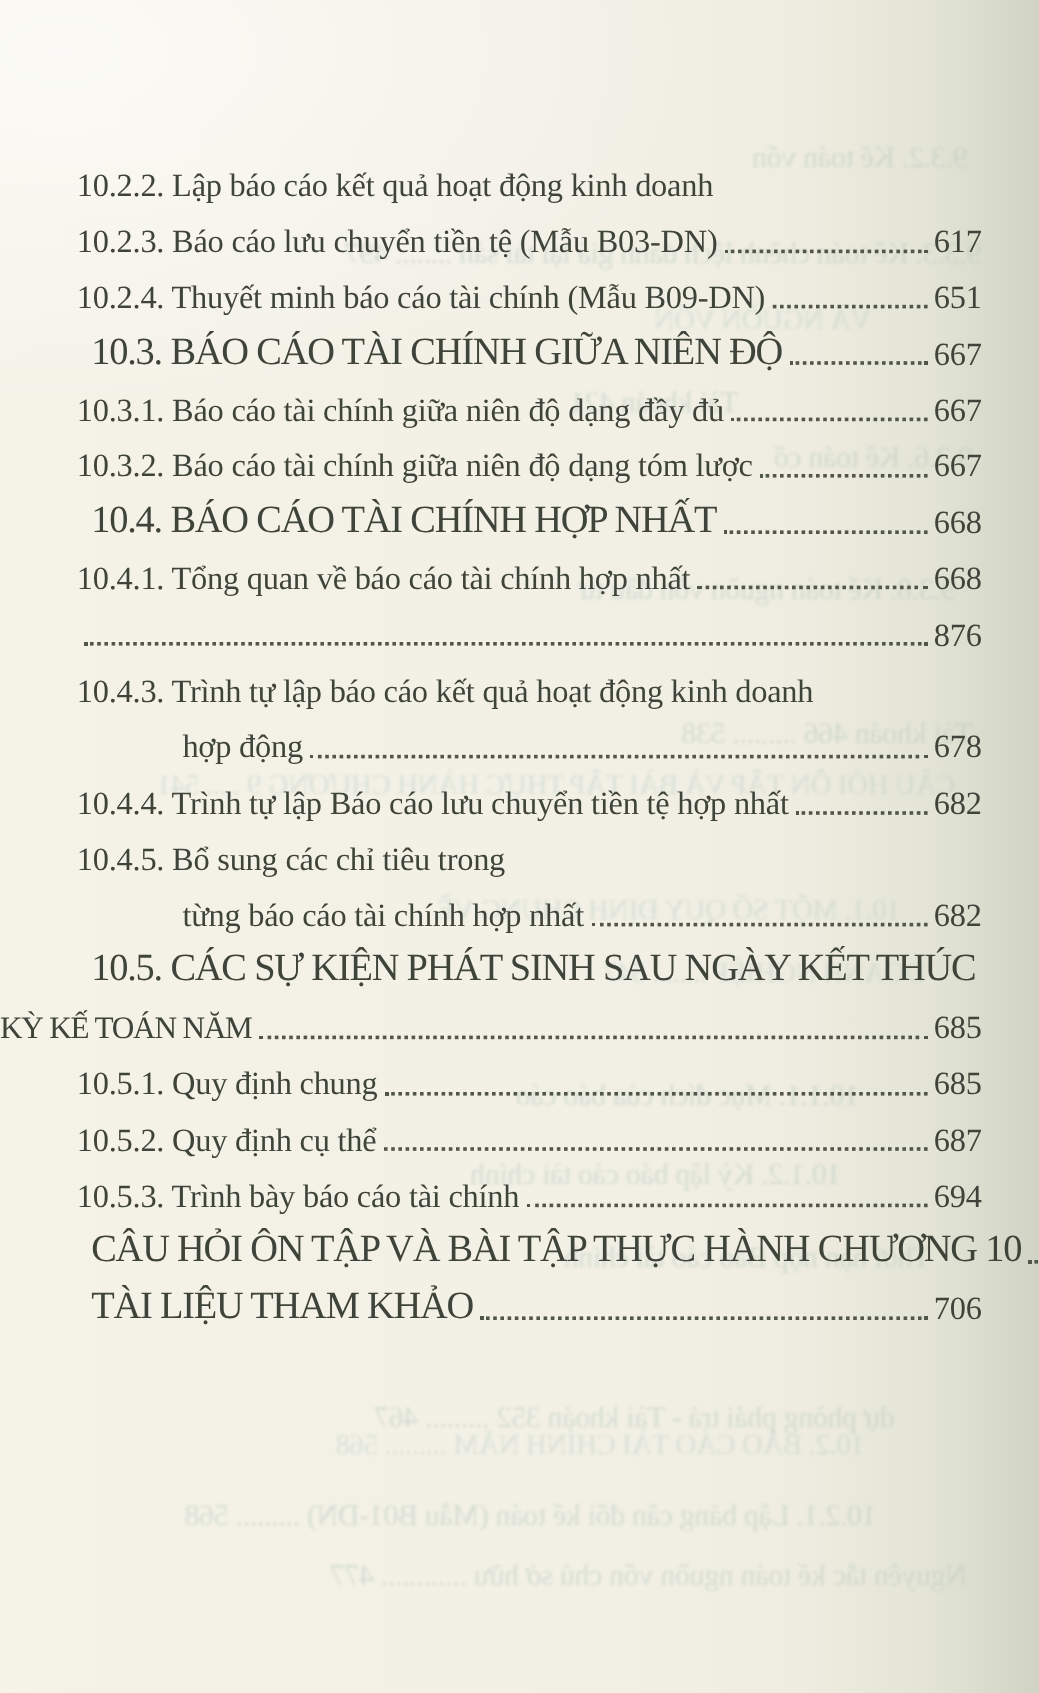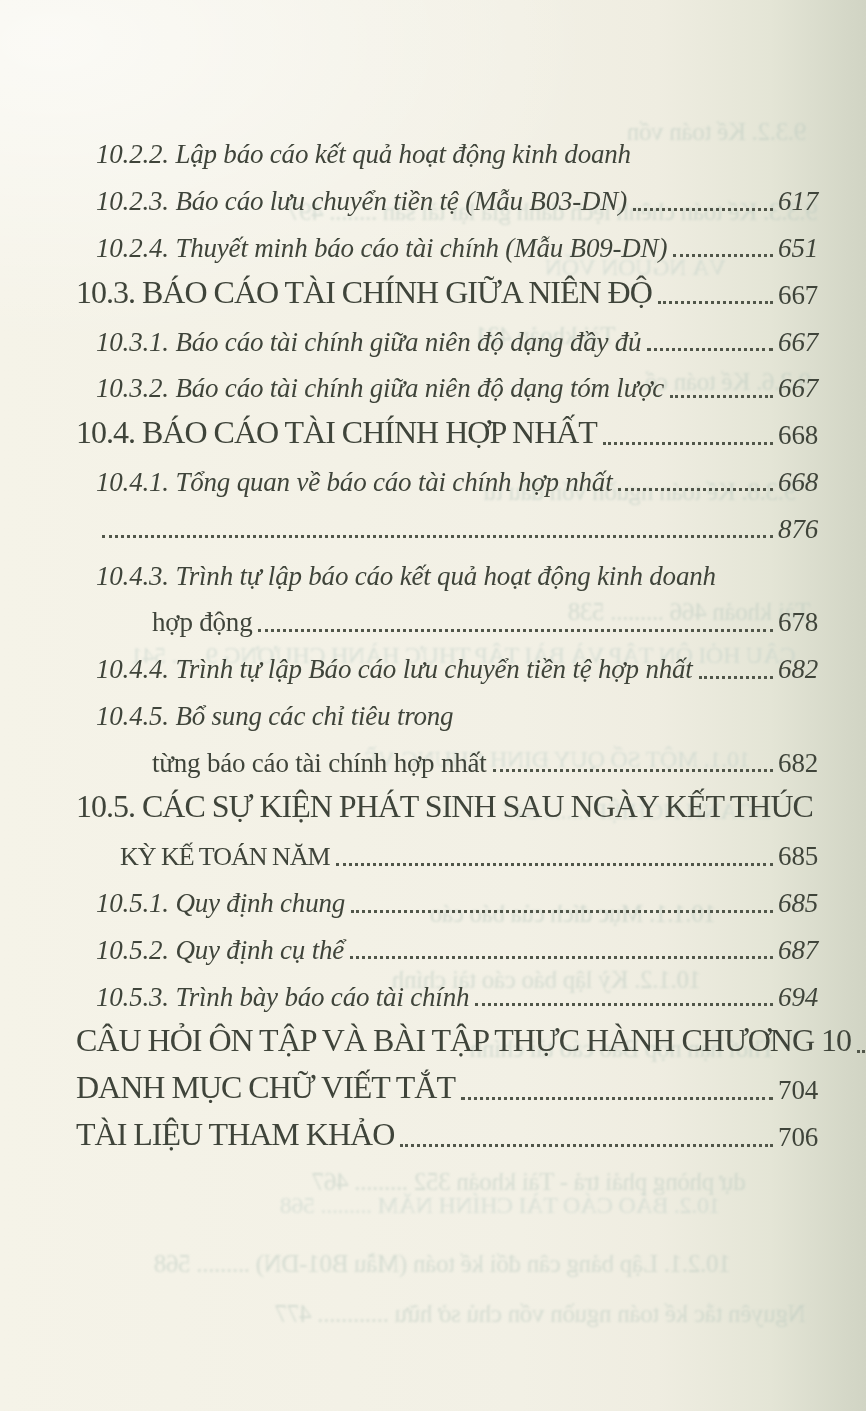--- a/index.html
+++ b/index.html
@@ -39,23 +39,23 @@
     display:flex;
     align-items:flex-end;
     height:46.8px;
     color:#3f443a;
     font-size:27px;
     letter-spacing:-0.2px;
   }
   .row .t{white-space:nowrap;line-height:1.05;padding-bottom:4px;}
   .lv-section{margin-left:76px;}
   .lv-section .t{font-size:32px;letter-spacing:-1px;}
-  .lv-sub{margin-left:96px;font-style:italic;}
+  .lv-sub{margin-left:64px;}
   .lv-cont{margin-left:152px;}
-  .lv-cont2{margin-left:120px;}
+  .lv-cont2{}
   .lv-cont2 .t{font-size:26px;letter-spacing:-1px;}
   .leader{
     flex:1 1 auto;
     min-width:14px;
     border-bottom:3px dotted #51564a;
     margin:0 5px 9px 6px;
   }
   .pg{white-space:nowrap;line-height:1.05;padding-bottom:4px;}
 </style>
 </head>
@@ -190,25 +190,20 @@
       <span class="leader"></span>
       <span class="pg">694</span>
     </div>
 
     <div class="row lv-section">
       <span class="t">CÂU HỎI ÔN TẬP VÀ BÀI TẬP THỰC HÀNH CHƯƠNG 10</span>
       <span class="leader"></span>
       <span class="pg">695</span>
     </div>
 
-    <div class="row lv-section">
-      <span class="t">DANH MỤC CHỮ VIẾT TẮT</span>
-      <span class="leader"></span>
-      <span class="pg">704</span>
-    </div>
 
     <div class="row lv-section">
       <span class="t">TÀI LIỆU THAM KHẢO</span>
       <span class="leader"></span>
       <span class="pg">706</span>
     </div>
 
   </div>
 </div>
 

